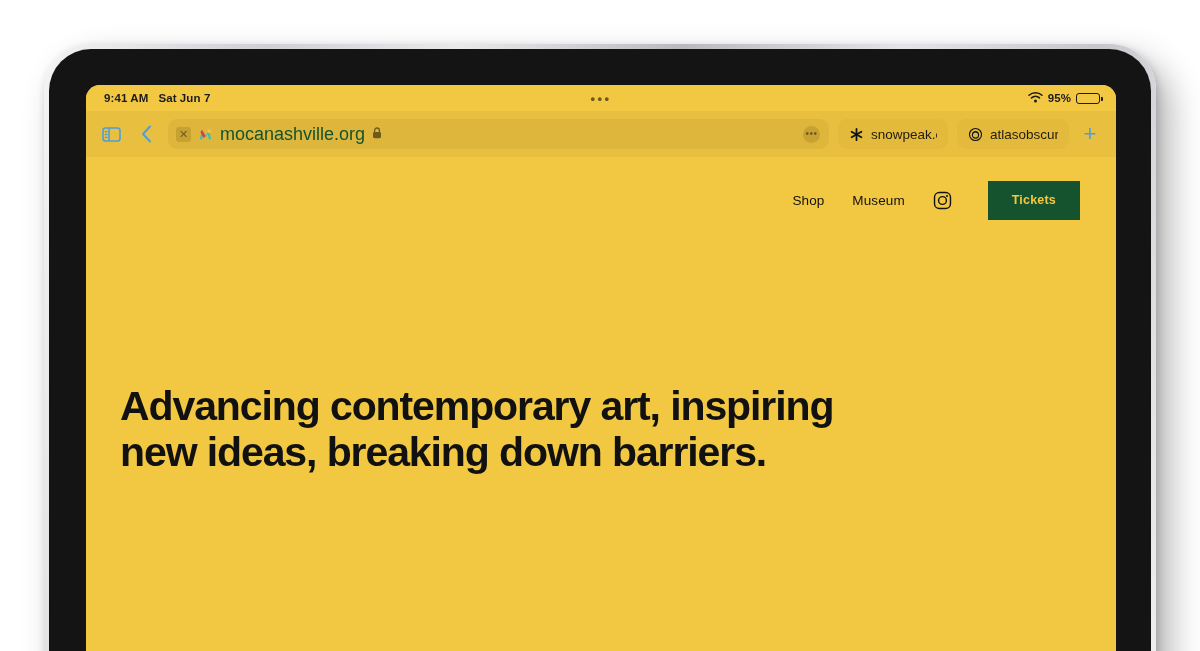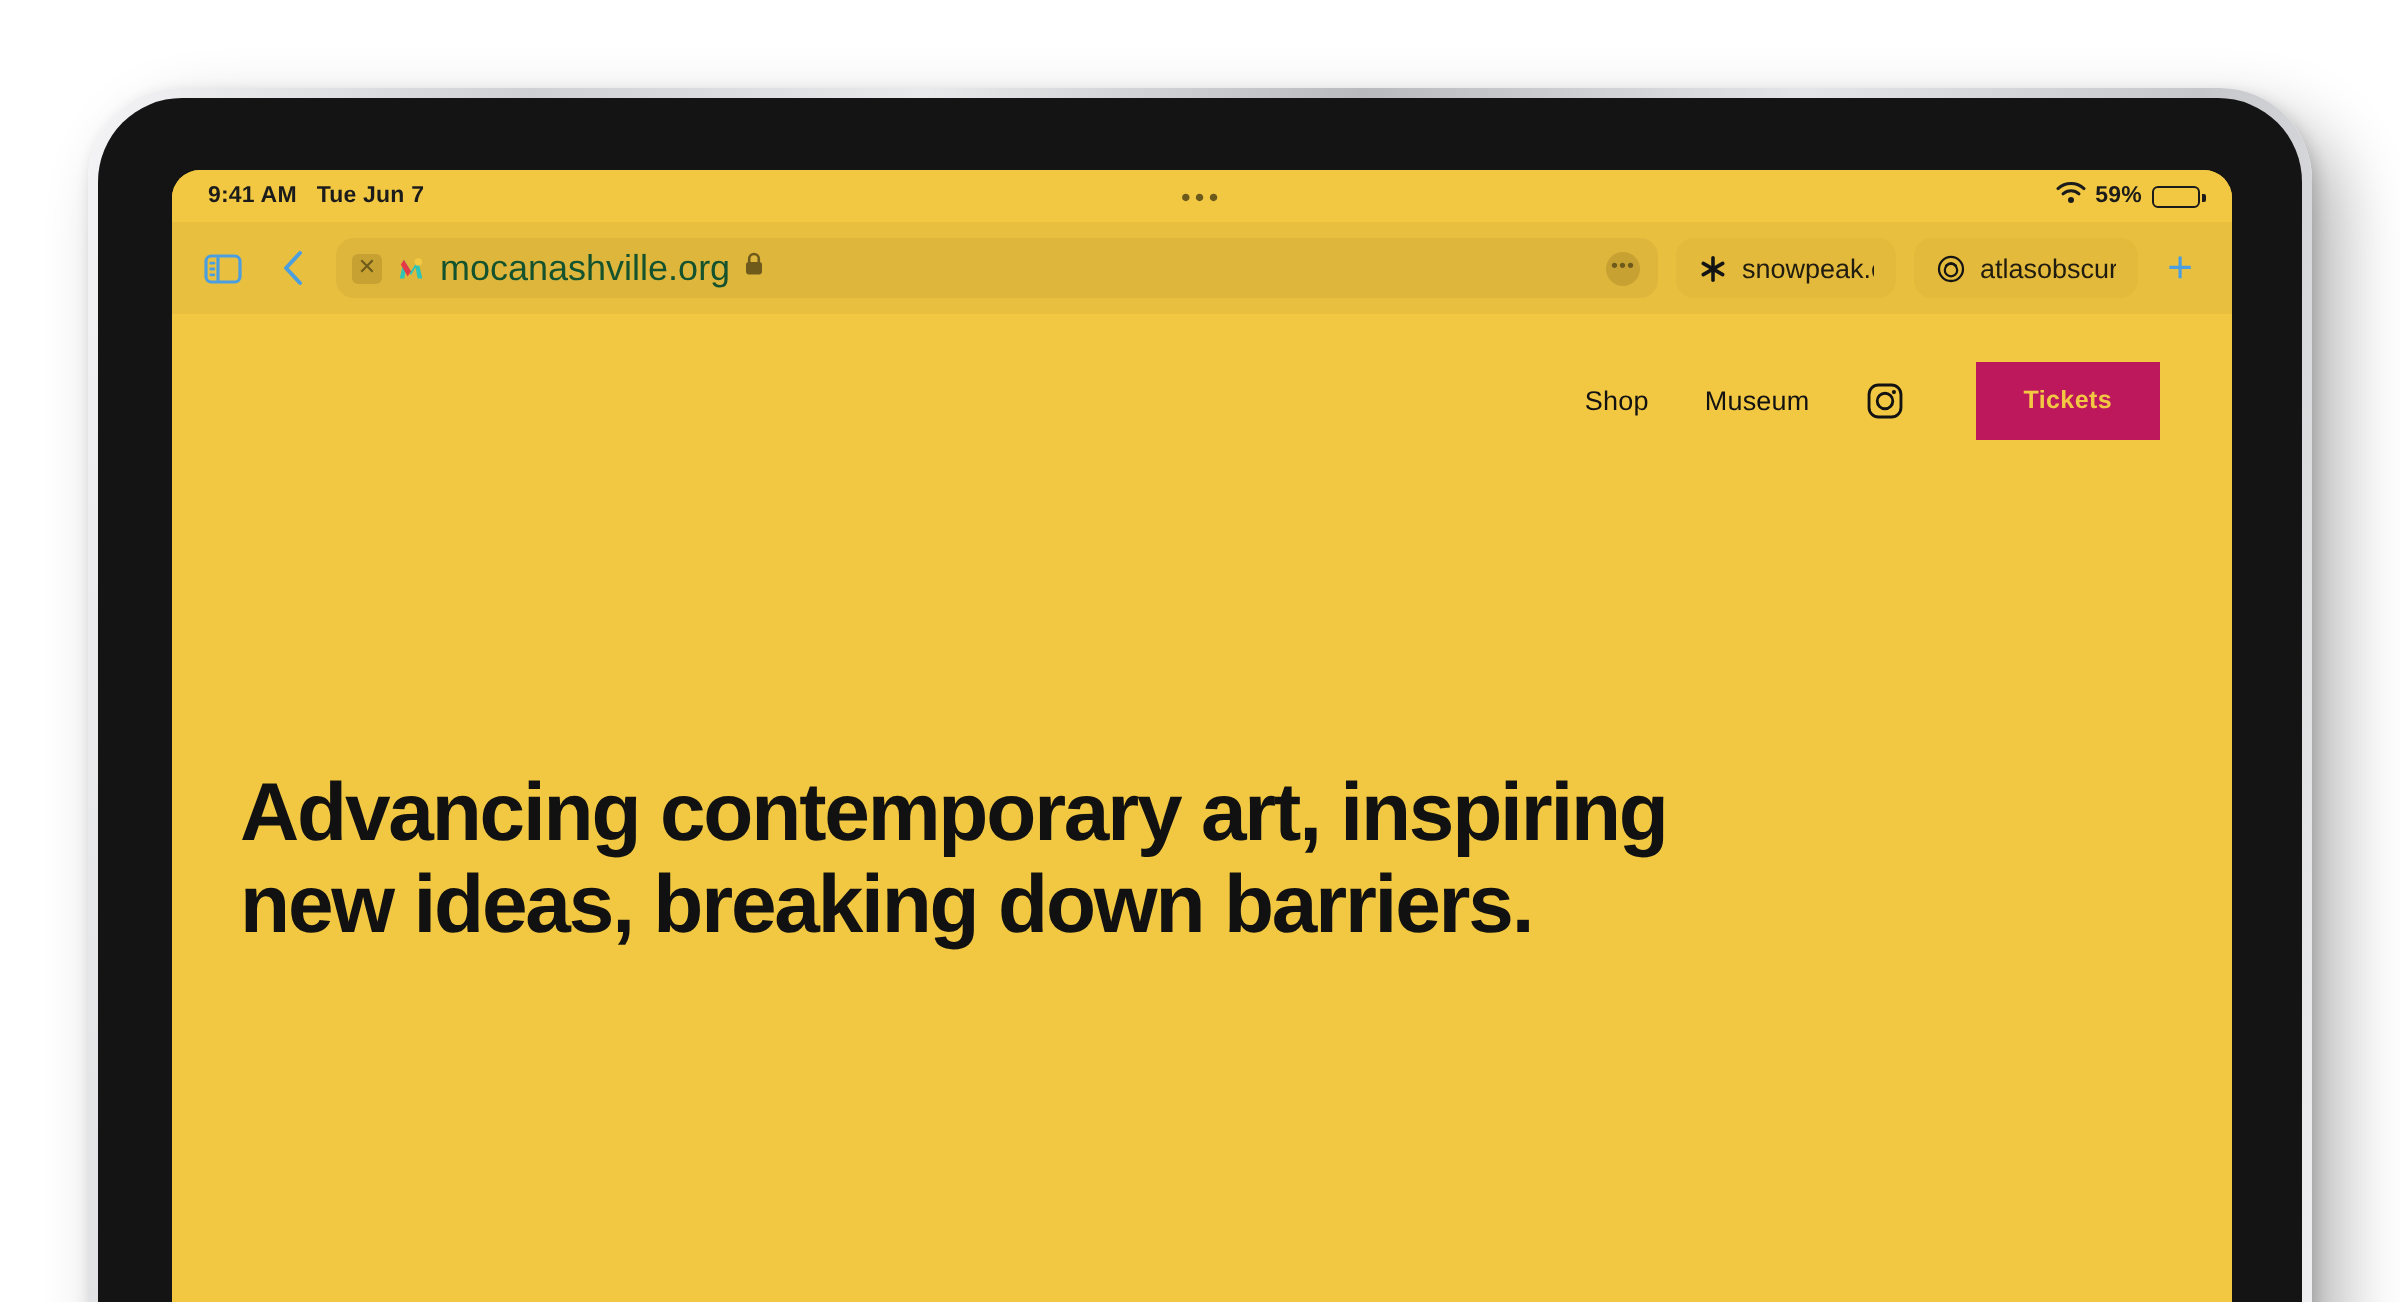--- a/index.html
+++ b/index.html
@@ -212,21 +212,21 @@
     gap: 28px;
   }
   .nav-link {
     font-size: 13.5px;
     color: #121212;
     text-decoration: none;
     letter-spacing: .1px;
   }
   #instagram-link { display: flex; align-items: center; color: #121212; }
   #tickets-button {
-    background: #be185d;
+    background: #14532d;
     color: #f2c843;
     font-size: 12.5px;
     font-weight: bold;
     padding: 13px 24px;
     letter-spacing: .2px;
     line-height: 1;
     border: none;
     font-family: "Liberation Sans", sans-serif;
     cursor: pointer;
     margin-left: 8px;
@@ -257,32 +257,32 @@
     <span class="edge-dot" id="ambient-sensor"></span>
     <span class="edge-dot" id="indicator-led"></span>
     <span class="edge-dot" id="mic-dot-one"></span>
     <span class="edge-dot" id="mic-dot-two"></span>
 
     <div id="device-screen">
 
       <div id="status-bar">
         <div id="status-left">
           <span>9:41 AM</span>
-          <span>Tue Jun 7</span>
+          <span>Sat Jun 7</span>
         </div>
         <div id="status-center">•••</div>
         <div id="status-right">
           <span>
             <svg width="15" height="11" viewBox="0 0 15 11" fill="none">
               <path d="M1 3.3a9.6 9.6 0 0 1 13 0" stroke="#1b1b1b" stroke-width="1.5" stroke-linecap="round"></path>
               <path d="M3.5 5.9a6 6 0 0 1 8 0" stroke="#1b1b1b" stroke-width="1.5" stroke-linecap="round"></path>
               <circle cx="7.5" cy="9" r="1.5" fill="#1b1b1b"></circle>
             </svg>
           </span>
-          <span>59%</span>
+          <span>95%</span>
           <span class="battery-shell">
             <span class="battery-fill"></span>
           </span>
         </div>
       </div>
 
       <div id="browser-toolbar">
 
         <span class="tb-icon-btn">
           <svg width="19" height="15" viewBox="0 0 19 15" fill="none">

